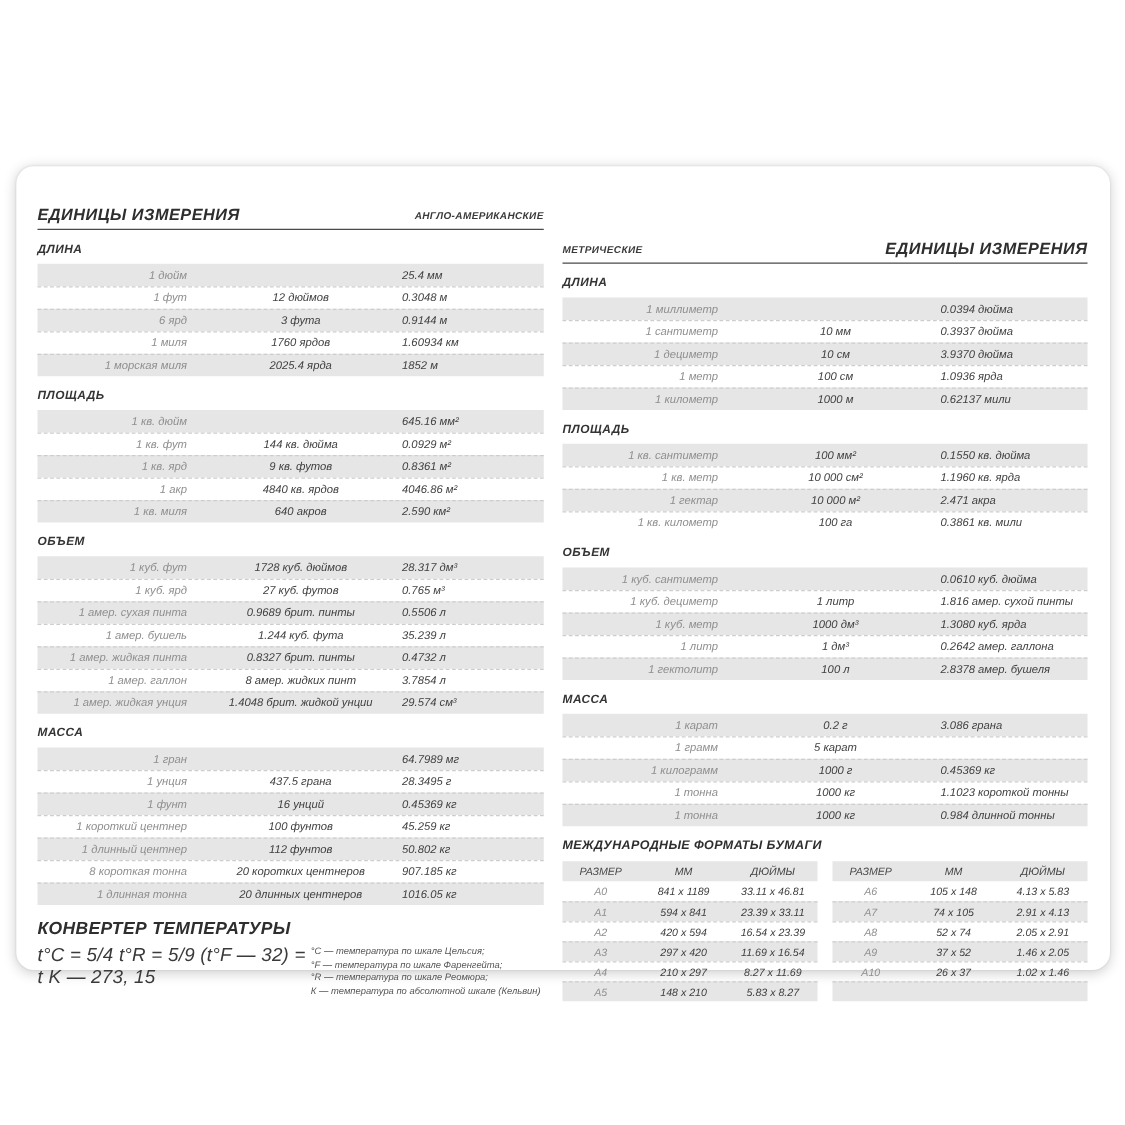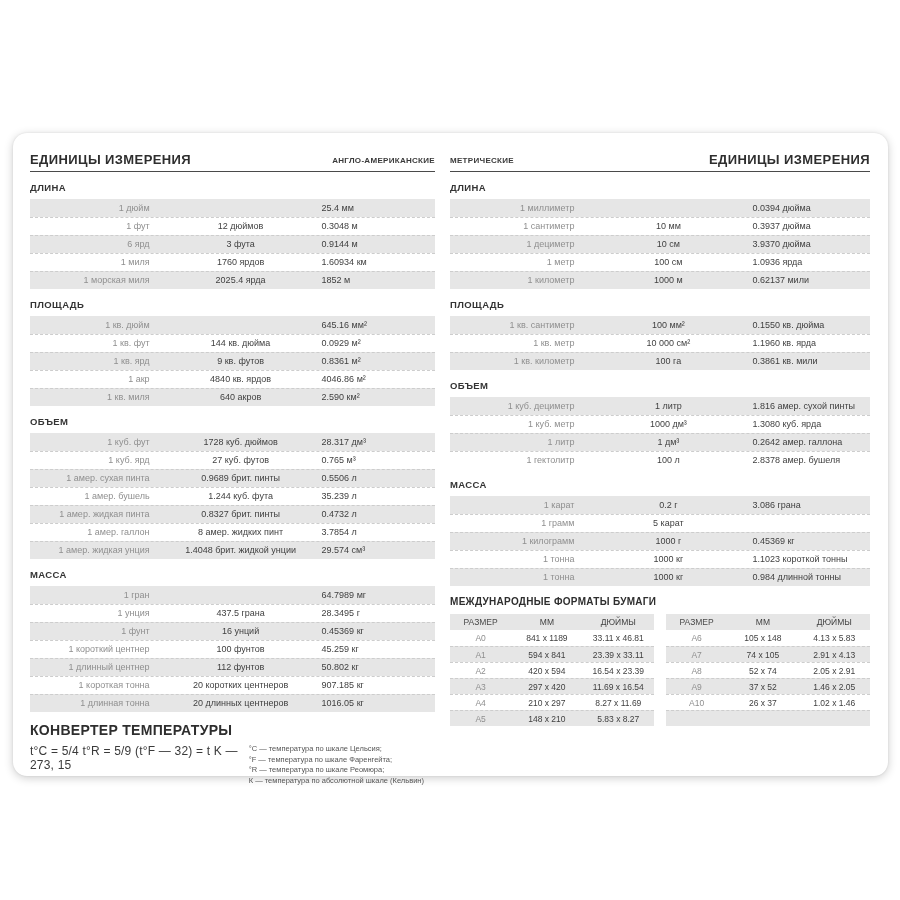--- a/index.html
+++ b/index.html
@@ -4,43 +4,43 @@
 <style>
   html,body { margin:0; padding:0; background:#ffffff; }
   body { width:900px; height:900px; position:relative; font-family:"Liberation Sans", sans-serif; }
 
   .page-card {
     position:absolute; left:13px; top:133px; width:875px; height:643px;
     background:#ffffff; border-radius:14px;
     box-shadow:0 2px 10px rgba(0,0,0,0.20), 0 0 2px rgba(0,0,0,0.10);
     box-sizing:border-box; padding:12px 0 0 0;
   }
-  .col { position:absolute; top:12px; }
+  .col { position:absolute; top:24px;font-style:italic; }
   .col-left  { left:17px;  width:405px; }
-  .col-right { left:437px; width:420px; }
+  .col-right { left:437px; width:420px;margin-top:27px; }
 
   .col-head { display:flex; justify-content:space-between; align-items:flex-end; height:22px; }
   .head-title { font-size:13px; font-weight:bold; color:#2e2e2e; letter-spacing:0.4px; }
   .head-tag   { font-size:8px;  font-weight:bold; color:#3a3a3a; letter-spacing:0.3px; padding-bottom:2px; }
   .head-rule { border:none; border-top:1px solid #4a4a4a; margin:4px 0 0 0; }
 
   .section { margin-top:10px; }
   .section-label { font-size:9.5px; font-weight:bold; color:#343434; letter-spacing:0.4px; margin-bottom:6px; }
 
   .u-table .row { display:flex; height:18px; line-height:18px; box-sizing:border-box; font-size:9px; }
   .u-table > div:nth-of-type(odd) { background:#e6e6e6; }
   .u-table .row + .row { border-top:1px dashed #cdcdcd;align-items:flex-end; }
   .c1 { width:32%; text-align:right;  padding-right:10px; color:#8f8f8f; box-sizing:border-box; }
   .c2 { width:40%; text-align:center; color:#3f3f3f; }
   .c3 { width:28%; text-align:left;   color:#3f3f3f; }
 
   .temp-block { margin-top:10px; }
   .temp-title { font-size:14px; font-weight:bold; color:#2e2e2e; letter-spacing:0.3px; }
   .temp-row { display:flex; margin-top:6px; }
-  .temp-formula { width:54%; font-size:12px; color:#3a3a3a; letter-spacing:0.2px; }
+  .temp-formula { width:54%; font-size:15px; color:#3a3a3a; letter-spacing:0.2px; }
   .temp-notes { width:46%; font-size:7.5px; color:#555; line-height:10.5px; }
 
   .paper-section { margin-top:10px; }
   .paper-title { font-size:10px; font-weight:bold; color:#2e2e2e; letter-spacing:0.3px; margin-bottom:7px; }
   .paper-tables { display:flex; gap:12px; }
   .p-table { flex:1; }
   .p-head, .p-body .row { display:flex; height:16px; line-height:16px; box-sizing:border-box; font-size:8.5px; }
   .p-head { background:#e6e6e6; color:#4a4a4a; }
   .p-body > div:nth-of-type(even) { background:#e6e6e6; }
   .p-body .row + .row { border-top:1px dashed #cdcdcd; }
@@ -209,21 +209,21 @@
             <div class="c3">45.259 кг</div>
           </div>
 
           <div class="row">
             <div class="c1">1 длинный центнер</div>
             <div class="c2">112 фунтов</div>
             <div class="c3">50.802 кг</div>
           </div>
 
           <div class="row">
-            <div class="c1">1 короткая тонна</div>
+            <div class="c1">8 короткая тонна</div>
             <div class="c2">20 коротких центнеров</div>
             <div class="c3">907.185 кг</div>
           </div>
 
           <div class="row">
             <div class="c1">1 длинная тонна</div>
             <div class="c2">20 длинных центнеров</div>
             <div class="c3">1016.05 кг</div>
           </div>
         </div>
@@ -296,33 +296,43 @@
             <div class="c3">0.1550 кв. дюйма</div>
           </div>
 
           <div class="row">
             <div class="c1">1 кв. метр</div>
             <div class="c2">10 000 см²</div>
             <div class="c3">1.1960 кв. ярда</div>
           </div>
 
 
+          <div class="row">
+            <div class="c1">1 гектар</div>
+            <div class="c2">10 000 м²</div>
+            <div class="c3">2.471 акра</div>
+          </div>
 
           <div class="row">
             <div class="c1">1 кв. километр</div>
             <div class="c2">100 га</div>
             <div class="c3">0.3861 кв. мили</div>
           </div>
         </div>
     </div>
 
     <div class="section">
       <div class="section-label">ОБЪЕМ</div>
       <div class="u-table">
 
+          <div class="row">
+            <div class="c1">1 куб. сантиметр</div>
+            <div class="c2"></div>
+            <div class="c3">0.0610 куб. дюйма</div>
+          </div>
 
           <div class="row">
             <div class="c1">1 куб. дециметр</div>
             <div class="c2">1 литр</div>
             <div class="c3">1.816 амер. сухой пинты</div>
           </div>
 
           <div class="row">
             <div class="c1">1 куб. метр</div>
             <div class="c2">1000 дм³</div>

